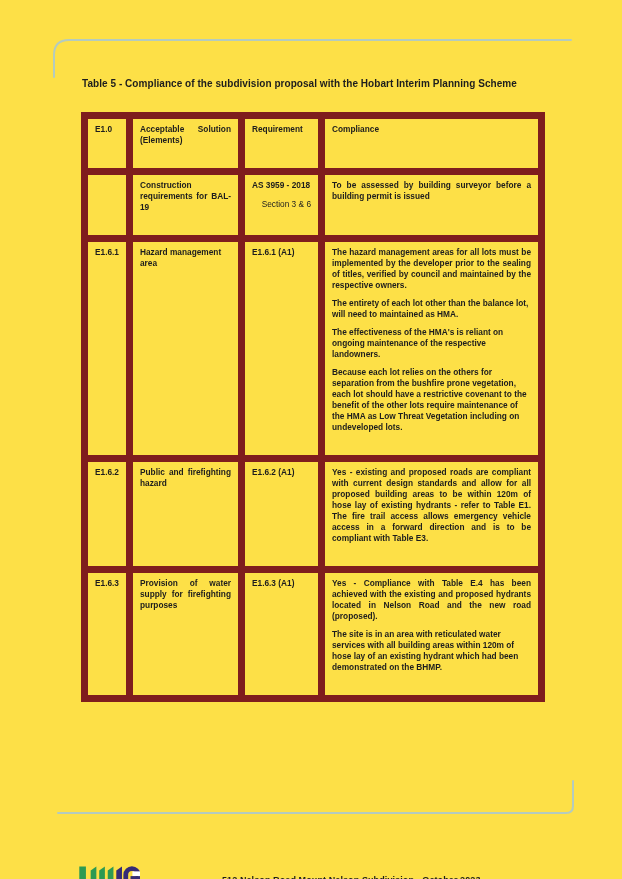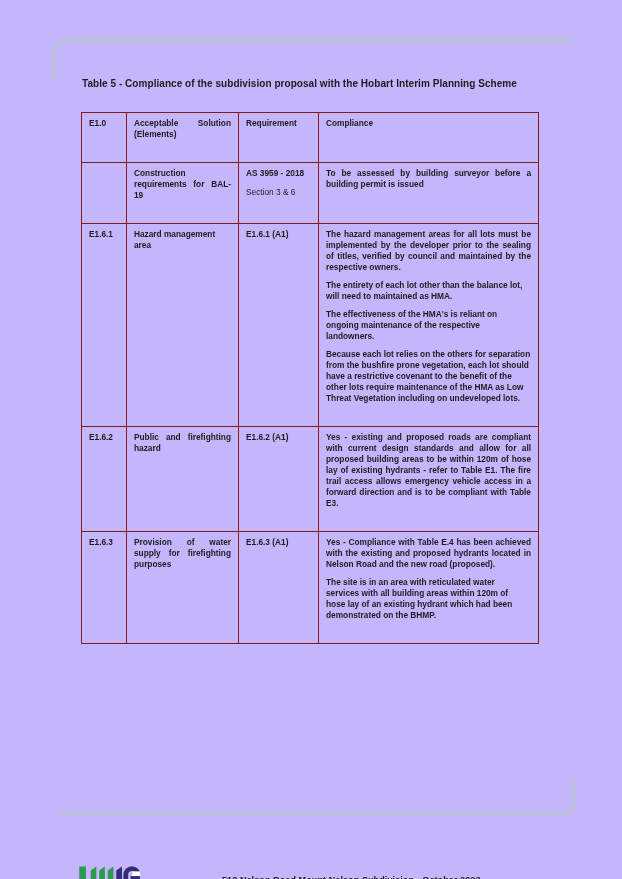--- a/index.html
+++ b/index.html
@@ -1,49 +1,49 @@
 <!DOCTYPE html>
 <html><head>
 <meta charset="utf-8">
 <style>
   html,body { margin:0; padding:0; background:#e8e8e8; }
   .page {
     position:relative;
     width:622px; height:879px;
     margin:0 auto;
-    background:#c4b5fd;
+    background:#fde047;
     font-family:"Liberation Sans", sans-serif;
     color:#1d1d1d;
     overflow:hidden;
   }
   .frame-svg { position:absolute; left:0; top:0; }
 
   .doc-title {
     position:absolute; left:82px; top:77px; width:466px;
     font-size:10px; font-weight:700; line-height:13.5px; letter-spacing:0.05px;
   }
 
   table.comp-table {
     position:absolute; left:81px; top:112px; width:457px;
     border-collapse:collapse; table-layout:fixed;
   }
   .comp-table th, .comp-table td {
-    border:1px solid #7f1d1d;
+    border:7px solid #7f1d1d;
     vertical-align:top;
     padding:5px 7px 22px 7px;
     font-size:8.3px; font-weight:700; line-height:11px;
     text-align:left;
     word-wrap:break-word;
   }
   .comp-table .just { text-align:justify; }
   .comp-table p { margin:0 0 7px 0; }
   .comp-table p:last-child { margin-bottom:0; }
   .comp-table p:empty { display:none; }
   .req2 { margin-top:8px !important; }
-  .light { font-weight:400; }
+  .light { font-weight:400;text-align:right; }
 
   tr.h-head  { height:33px; }
   tr.h-r1 { height:40px; }
   tr.h-r2 { height:43px; }
   tr.h-r3 { height:38px; }
   tr.h-r4 { height:177px; }
   tr.h-r5 { height:71px; }
   tr.h-r6 { height:87px; }
 
   .footer { position:absolute; left:0; top:862px; width:524px; height:40px; }

